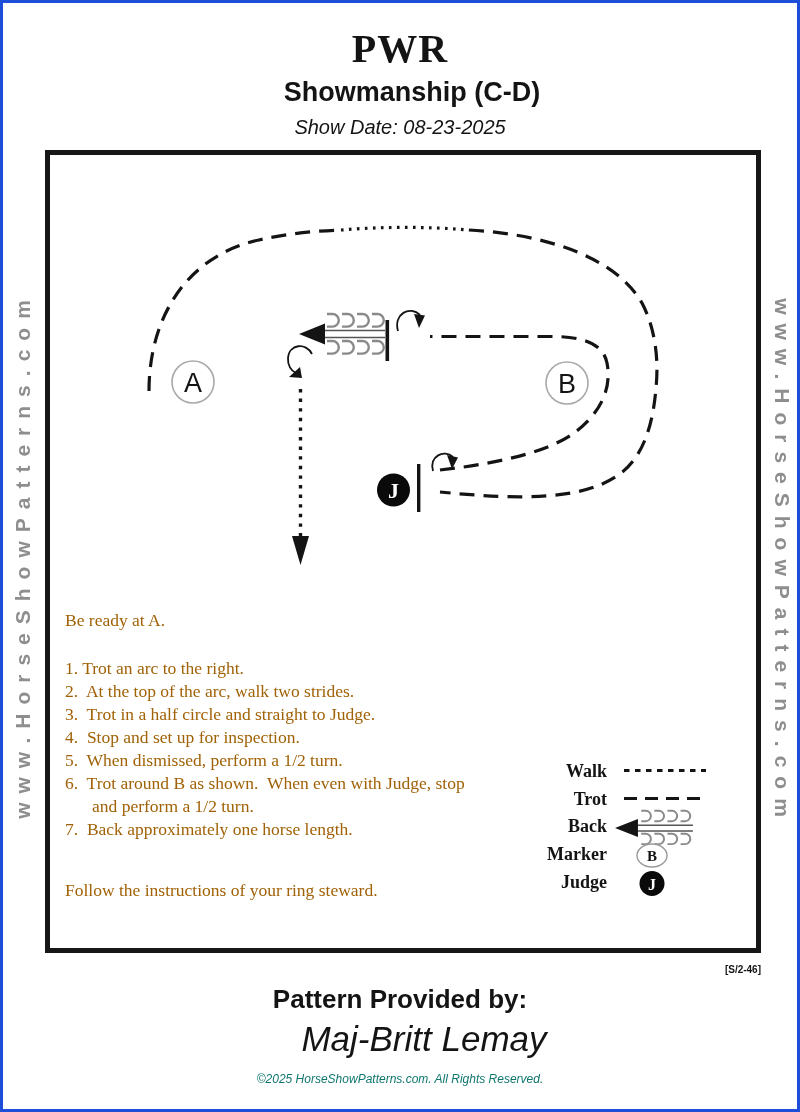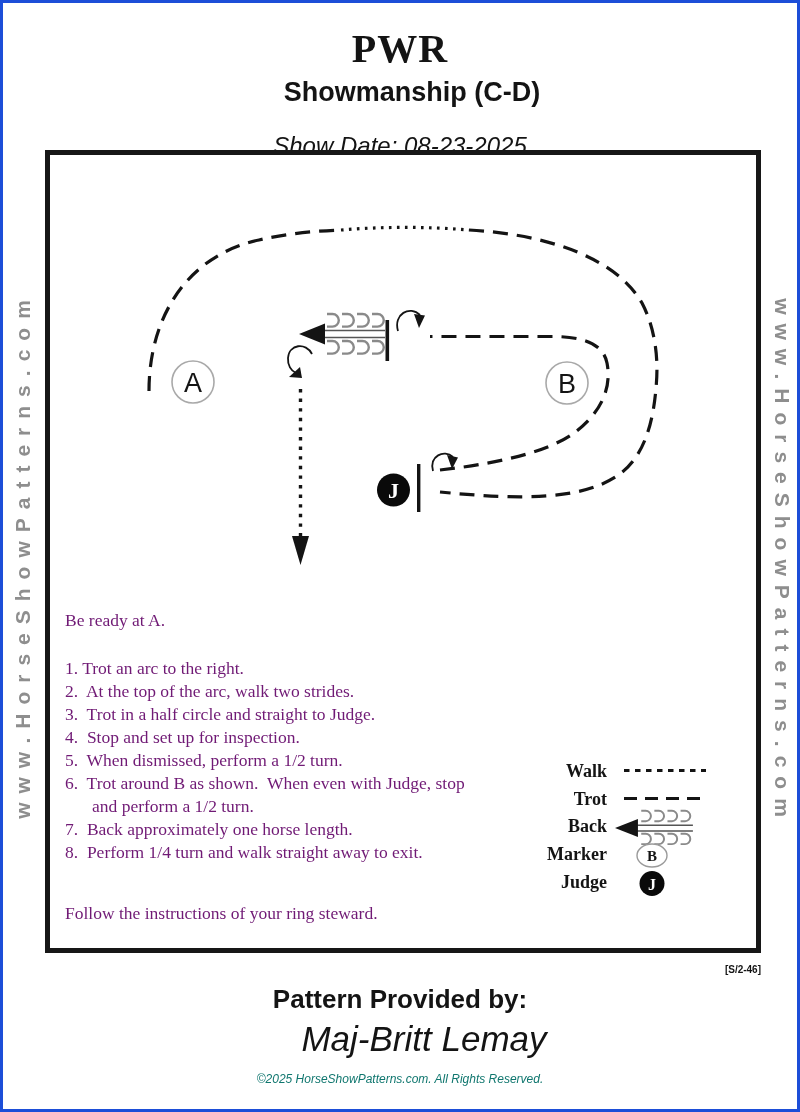--- a/index.html
+++ b/index.html
@@ -7,35 +7,35 @@
     position:relative;width:800px;height:1112px;background:#fff;overflow:hidden;
     border:3px solid #1d4ed8;box-sizing:border-box;
     font-family:"Liberation Serif",serif;color:#141414;
   }
   
   .hdr-title{position:absolute;top:22px;left:0;width:100%;text-align:center;
     font-family:"Liberation Serif",serif;font-weight:bold;font-size:40px;letter-spacing:1px;}
   .hdr-sub{position:absolute;top:74px;left:12px;width:100%;text-align:center;
     font-family:"Liberation Sans",sans-serif;font-weight:bold;font-size:27px;}
   .hdr-date{position:absolute;top:113px;left:0;width:100%;text-align:center;
-    font-family:"Liberation Sans",sans-serif;font-style:italic;font-size:24px;margin-top:16px;}
+    font-family:"Liberation Sans",sans-serif;font-style:italic;font-size:20px;}
   
   .frame{position:absolute;left:42px;top:147px;width:716px;height:803px;
     border:5px solid #171717;box-sizing:border-box;background:#fff;}
   
   .wm{position:absolute;width:830px;height:34px;line-height:34px;text-align:center;
     font-family:"Liberation Sans",sans-serif;font-weight:bold;font-size:21px;
     letter-spacing:9px;color:#8e8e8e;white-space:nowrap;}
   .wm-left{left:-395px;top:535px;transform:rotate(-90deg);}
   .wm-right{left:364px;top:542px;transform:rotate(90deg);}
   
   .diagram{position:absolute;left:0;top:0;width:800px;height:1112px;}
   
   .instr{position:absolute;left:62px;top:606px;width:494px;
-    font-family:"Liberation Serif",serif;font-size:17.5px;line-height:23px;color:#701a75;}
+    font-family:"Liberation Serif",serif;font-size:17.5px;line-height:23px;color:#a16207;}
   .instr .lead{margin:0 0 25px 0;}
   .instr .item{margin:0;padding-left:27px;text-indent:-27px;white-space:pre-wrap;}
   .instr .foot{margin:38px 0 0 0;}
   
   .ref{position:absolute;top:961px;left:0;width:758px;text-align:right;
     font-family:"Liberation Sans",sans-serif;font-weight:bold;font-size:10px;}
   .provided{position:absolute;top:981px;left:0;width:100%;text-align:center;
     font-family:"Liberation Sans",sans-serif;font-weight:bold;font-size:26px;}
   .provider{position:absolute;top:1016px;left:0;width:100%;text-align:center;
     font-family:"Liberation Sans",sans-serif;font-style:italic;font-size:35px;margin-left:24px;}
@@ -162,21 +162,20 @@
   <div class="instr">
     <p class="lead">Be ready at A.</p>
     <p class="item">1. Trot an arc to the right.</p>
     <p class="item">2.  At the top of the arc, walk two strides.</p>
     <p class="item">3.  Trot in a half circle and straight to Judge.</p>
     <p class="item">4.  Stop and set up for inspection.</p>
     <p class="item">5.  When dismissed, perform a 1/2 turn.</p>
     <p class="item">6.  Trot around B as shown.  When even with Judge, stop
 and perform a 1/2 turn.</p>
     <p class="item">7.  Back approximately one horse length.</p>
-    <p class="item">8.  Perform 1/4 turn and walk straight away to exit.</p>
     <p class="foot">Follow the instructions of your ring steward.</p>
   </div>
 
   <div class="ref">[S/2-46]</div>
   <div class="provided">Pattern Provided by:</div>
   <div class="provider">Maj-Britt Lemay</div>
   <div class="copyright">©2025 HorseShowPatterns.com. All Rights Reserved.</div>
 
 </div>
 

